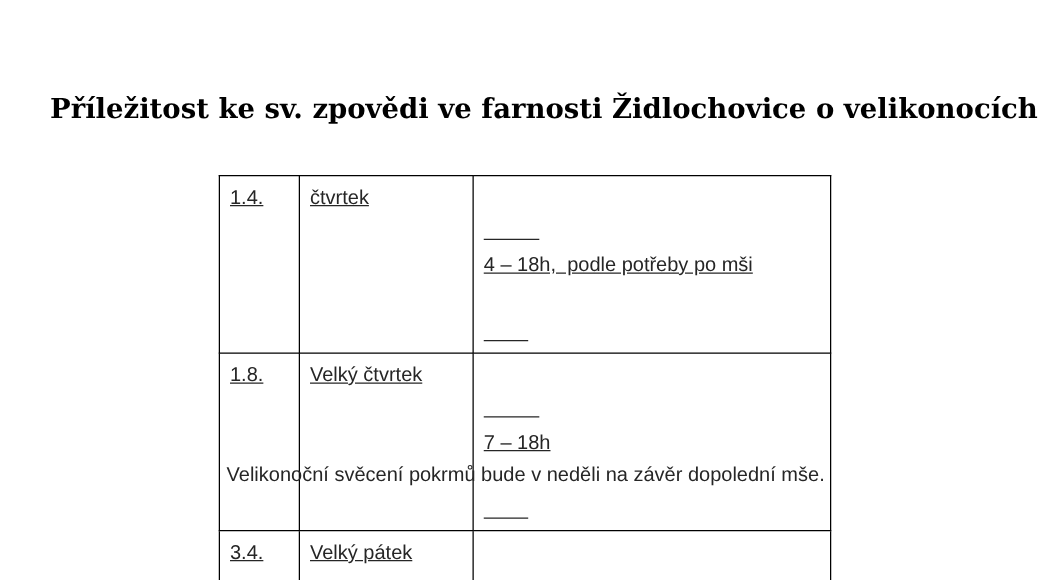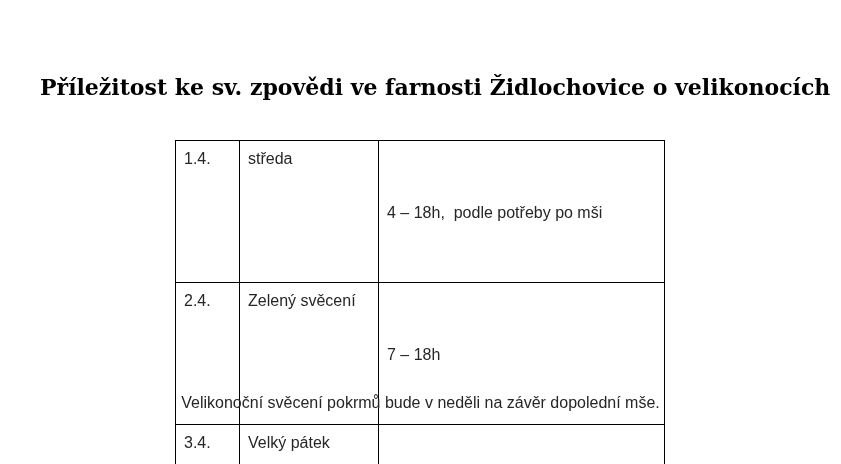--- a/index.html
+++ b/index.html
@@ -35,31 +35,32 @@
   }
   table.schedule td {
     border: 1px solid #000000;
     vertical-align: top;
     padding: 4px 6px 2px 8px;
     font-size: 16px;
     line-height: 27px;
     color: #262626;
     white-space: pre-wrap;
     overflow: hidden;
+    text-decoration: underline;
   }
   .col-date { width: 64px; }
   .col-day  { width: 139px; }
   .col-time { width: 286px; }
   tr.r-single td { height: 36px; }
   tr.r2 td { height: 35px; }
   tr.r3 td { height: 71px; }
   .time-line { white-space: pre-wrap; }
   .footer-note {
     position: absolute;
-    top: 394px;
+    top: 372px;
     left: 0;
     width: 100%;
     text-align: center;
     font-size: 16px;
     color: #262626;
   }
 </style>
 </head>
 <body>
 
@@ -69,28 +70,28 @@
 
   <table class="schedule">
     <colgroup>
       <col class="col-date">
       <col class="col-day">
       <col class="col-time">
     </colgroup>
     <tbody>
       <tr class="r-single">
         <td>1.4.</td>
-        <td>středa</td>
+        <td>čtvrtek</td>
         <td>
           <div class="time-line">4 – 18h,  podle potřeby po mši</div>
         </td>
       </tr>
       <tr class="r2">
-        <td>2.4.</td>
-        <td>Zelený svěcení</td>
+        <td>1.8.</td>
+        <td>Velký čtvrtek</td>
         <td>
           <div class="time-line">7 – 18h</div>
         </td>
       </tr>
       <tr class="r3">
         <td>3.4.</td>
         <td>Velký pátek</td>
         <td>
           
           

